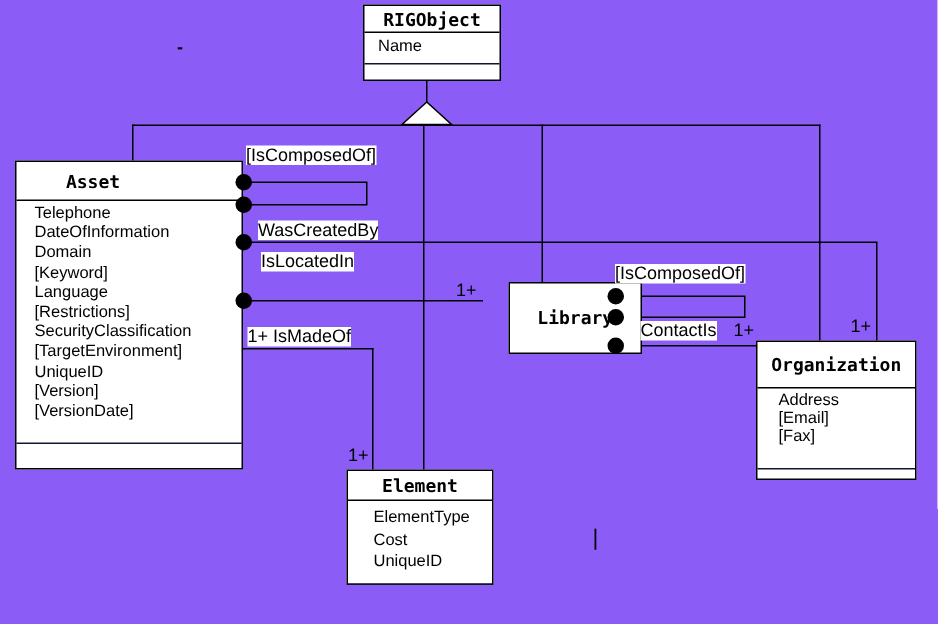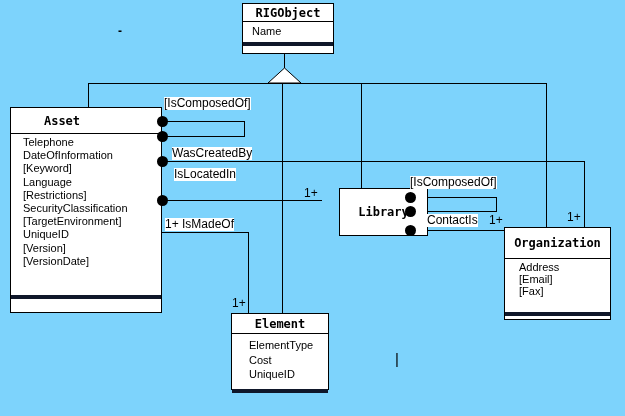--- a/index.html
+++ b/index.html
@@ -4,21 +4,21 @@
 <style>
   html, body {
     margin: 0;
     padding: 0;
     background: #ffffff;
   }
   #canvas {
     position: relative;
     width: 625px;
     height: 416px;
-    background: #7dd3fc;
+    background: #8b5cf6;
     overflow: hidden;
   }
   
   .hl {
     position: absolute;
     height: 1px;
     background: #000;
   }
   .vl {
     position: absolute;
@@ -41,21 +41,21 @@
     font-size: 12px;
     color: #000;
     display: flex;
     align-items: center;
     justify-content: center;
     flex: 0 0 auto;
   }
   .uml-title.no-divider { border-bottom: none; flex: 1 1 auto; }
   .title-shift-left { padding-right: 48px; }
   .uml-attrs {
-    border-bottom: 4px solid #0f172a;
+    border-bottom: 1px solid #0f172a;
     font-family: "Liberation Sans", sans-serif;
     font-size: 11px;
     color: #000;
     flex: 0 0 auto;
     white-space: nowrap;
     overflow: hidden;
   }
   .uml-empty { flex: 1 1 auto; }
   .attr-line { }
   
@@ -138,20 +138,21 @@
       <div class="attr-line">Name</div>
     </div>
     <div class="uml-empty"></div>
   </div>
 
   <div class="uml-box" style="left:10px;top:107px;width:152px;height:206px">
     <div class="uml-title title-shift-left" style="height:25px">Asset</div>
     <div class="uml-attrs" style="height:159px;line-height:13.2px;padding:2px 0 0 12px">
       <div class="attr-line">Telephone</div>
       <div class="attr-line">DateOfInformation</div>
+      <div class="attr-line">Domain</div>
       <div class="attr-line">[Keyword]</div>
       <div class="attr-line">Language</div>
       <div class="attr-line">[Restrictions]</div>
       <div class="attr-line">SecurityClassification</div>
       <div class="attr-line">[TargetEnvironment]</div>
       <div class="attr-line">UniqueID</div>
       <div class="attr-line">[Version]</div>
       <div class="attr-line">[VersionDate]</div>
     </div>
     <div class="uml-empty"></div>

